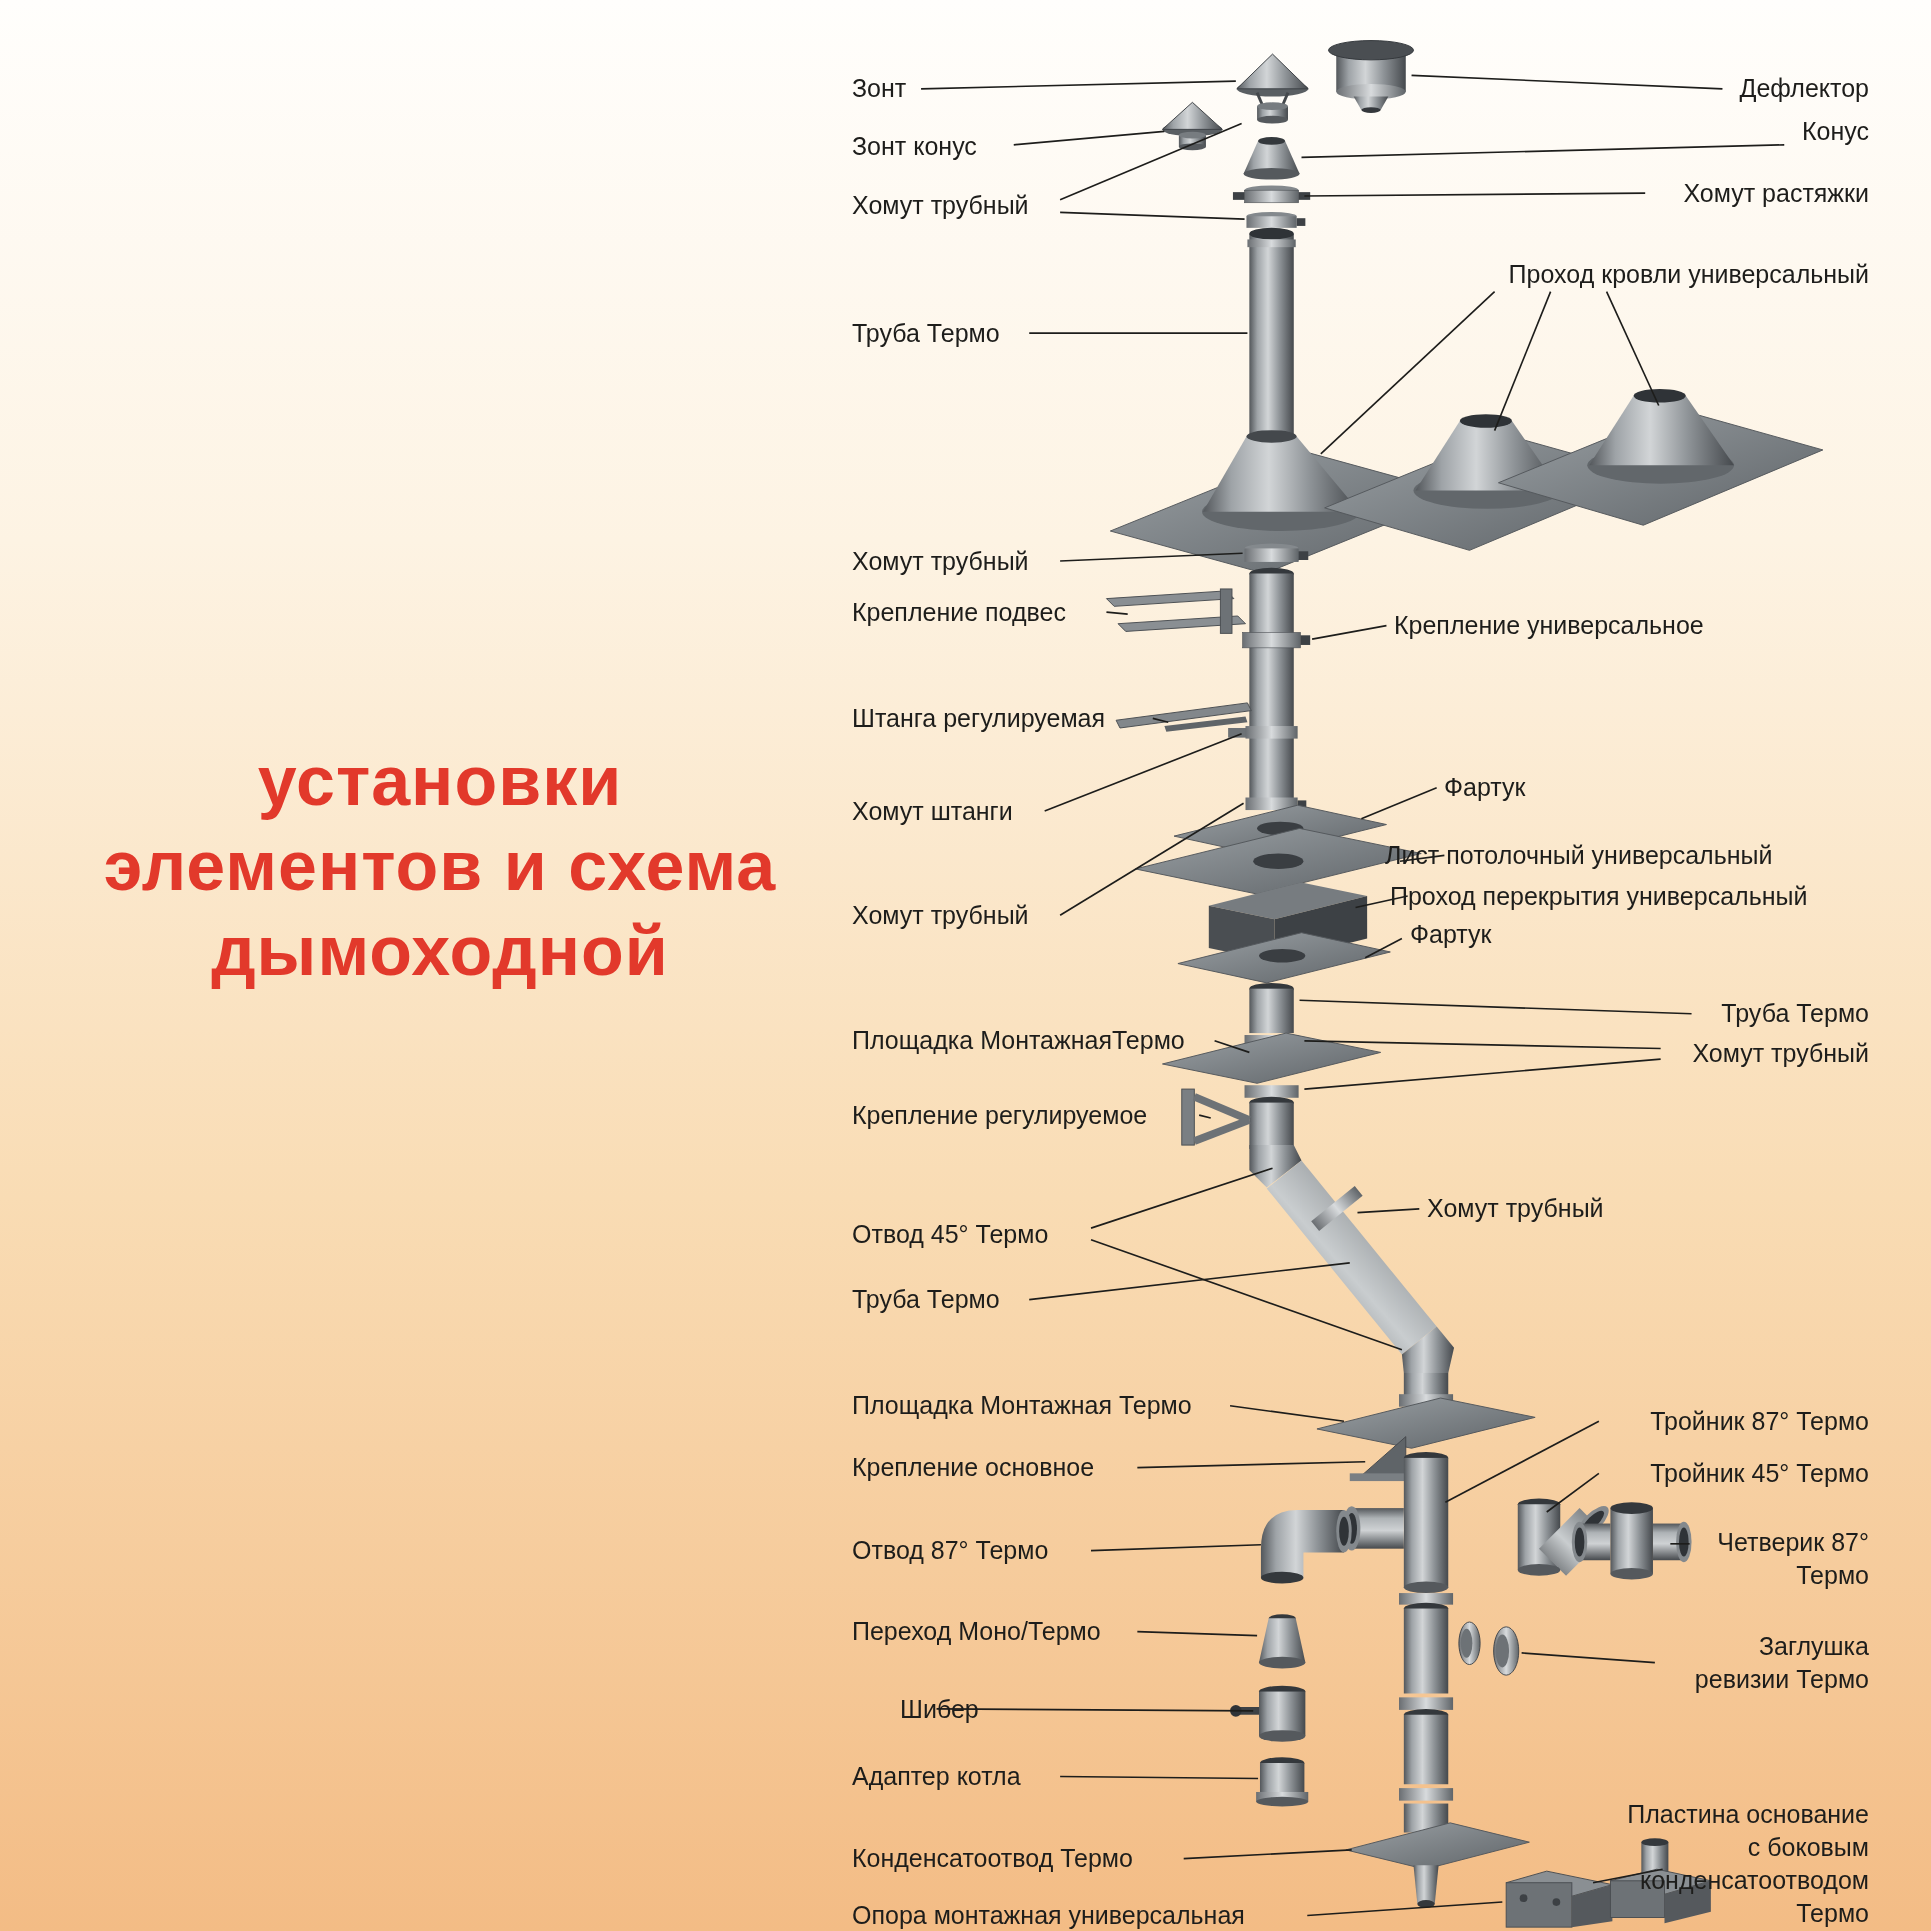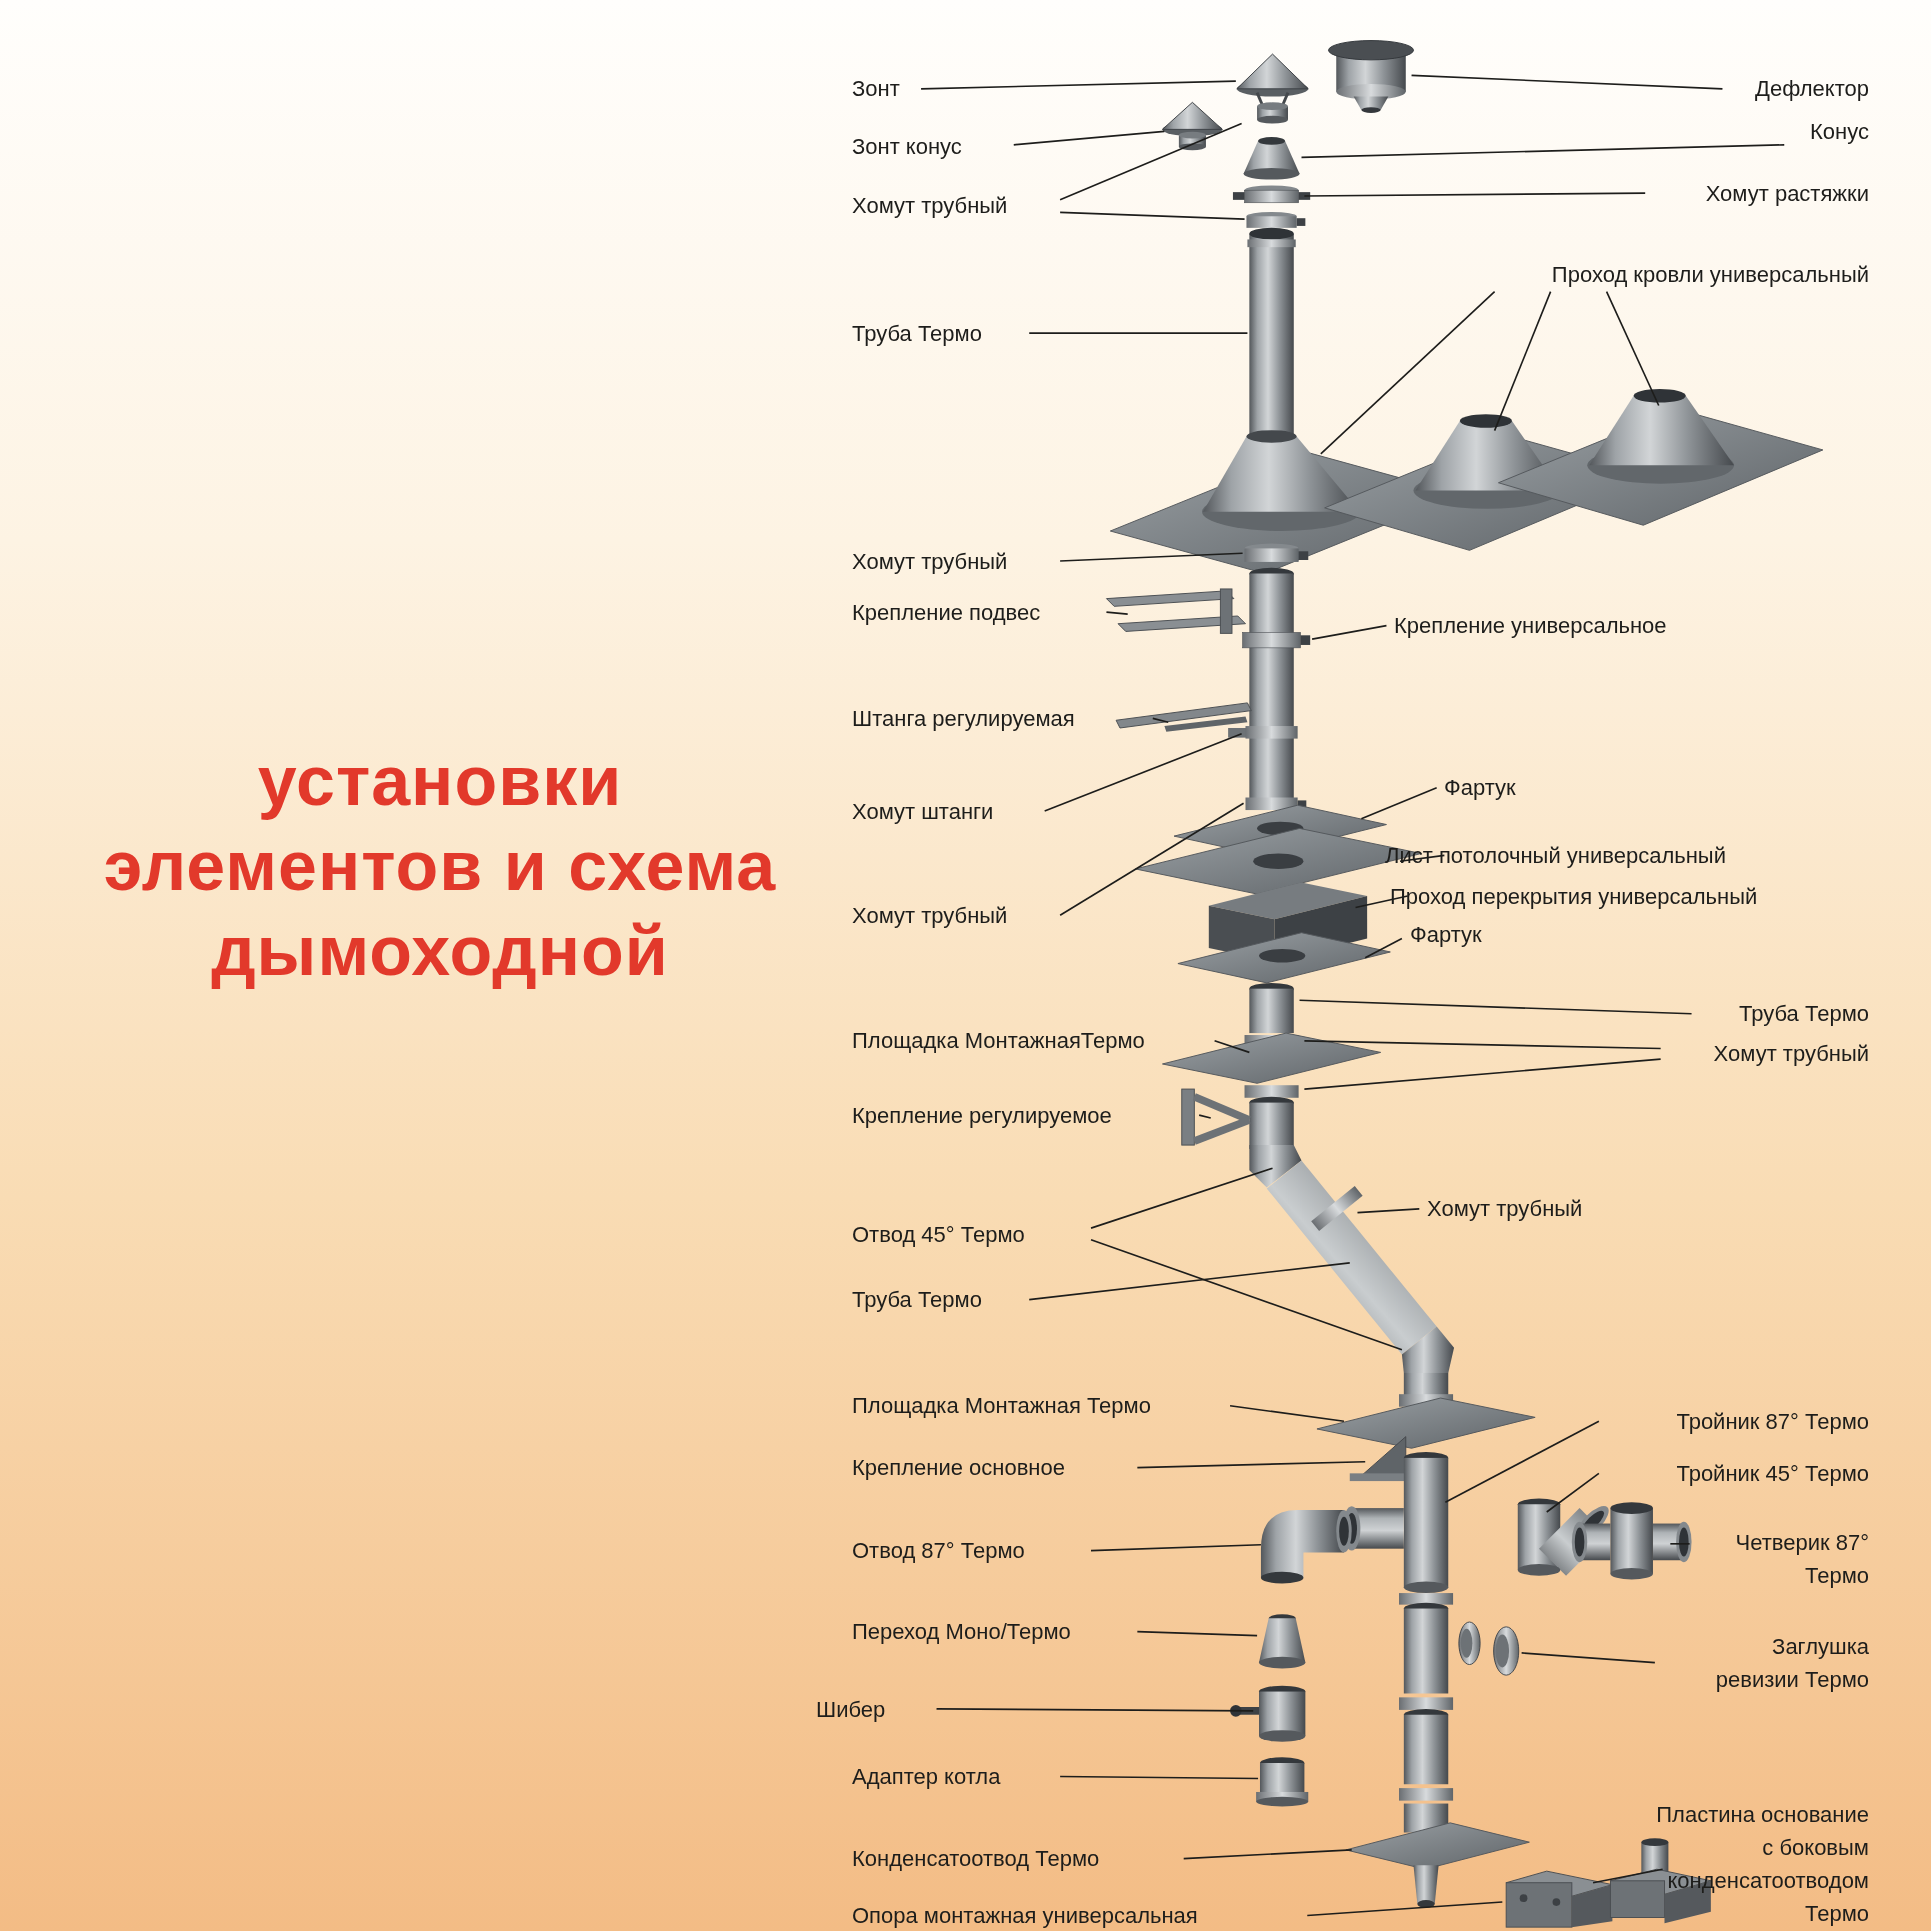--- a/index.html
+++ b/index.html
@@ -11,21 +11,21 @@
     position:relative;width:1931px;height:1931px;
     background:linear-gradient(180deg,#fffefc 0%,#fdf3e3 28%,#f9dcb4 62%,#f3bc85 100%);
   }
   .title{
     position:absolute;left:83px;top:739px;width:714px;
     text-align:center;color:#e2392b;font-weight:700;
     font-size:70px;line-height:85px;letter-spacing:1px;
   }
   .title span{display:block;}
   .lbl{
-    position:absolute;font-size:22px;line-height:35px;color:#1d1d1b;
+    position:absolute;font-size:25px;line-height:35px;color:#1d1d1b;
     white-space:nowrap;
   }
   .lbl.right{text-align:right;}
   .lbl.multi{white-space:pre-line;line-height:33px;}
   svg.diagram{position:absolute;left:0;top:0;width:1931px;height:1931px;}
 </style>
 </head>
 <body>
 
 <div class="poster">
@@ -411,21 +411,21 @@
   <div class="lbl" style="left:852px;top:794px">Хомут штанги</div>
   <div class="lbl" style="left:852px;top:898px">Хомут трубный</div>
   <div class="lbl" style="left:852px;top:1023px">Площадка МонтажнаяТермо</div>
   <div class="lbl" style="left:852px;top:1098px">Крепление регулируемое</div>
   <div class="lbl" style="left:852px;top:1217px">Отвод 45° Термо</div>
   <div class="lbl" style="left:852px;top:1282px">Труба Термо</div>
   <div class="lbl" style="left:852px;top:1388px">Площадка Монтажная Термо</div>
   <div class="lbl" style="left:852px;top:1450px">Крепление основное</div>
   <div class="lbl" style="left:852px;top:1533px">Отвод 87° Термо</div>
   <div class="lbl" style="left:852px;top:1614px">Переход Моно/Термо</div>
-  <div class="lbl" style="left:816px;top:1692px">Шибер</div>
+  <div class="lbl" style="left:900px;top:1692px">Шибер</div>
   <div class="lbl" style="left:852px;top:1759px">Адаптер котла</div>
   <div class="lbl" style="left:852px;top:1841px">Конденсатоотвод Термо</div>
   <div class="lbl" style="left:852px;top:1898px">Опора монтажная универсальная</div>
 
   <div class="lbl right" style="right:62px;top:71px">Дефлектор</div>
   <div class="lbl right" style="right:62px;top:114px">Конус</div>
   <div class="lbl right" style="right:62px;top:176px">Хомут растяжки</div>
   <div class="lbl right" style="right:62px;top:257px">Проход кровли универсальный</div>
   <div class="lbl" style="left:1394px;top:608px">Крепление универсальное</div>
   <div class="lbl" style="left:1444px;top:770px">Фартук</div>

